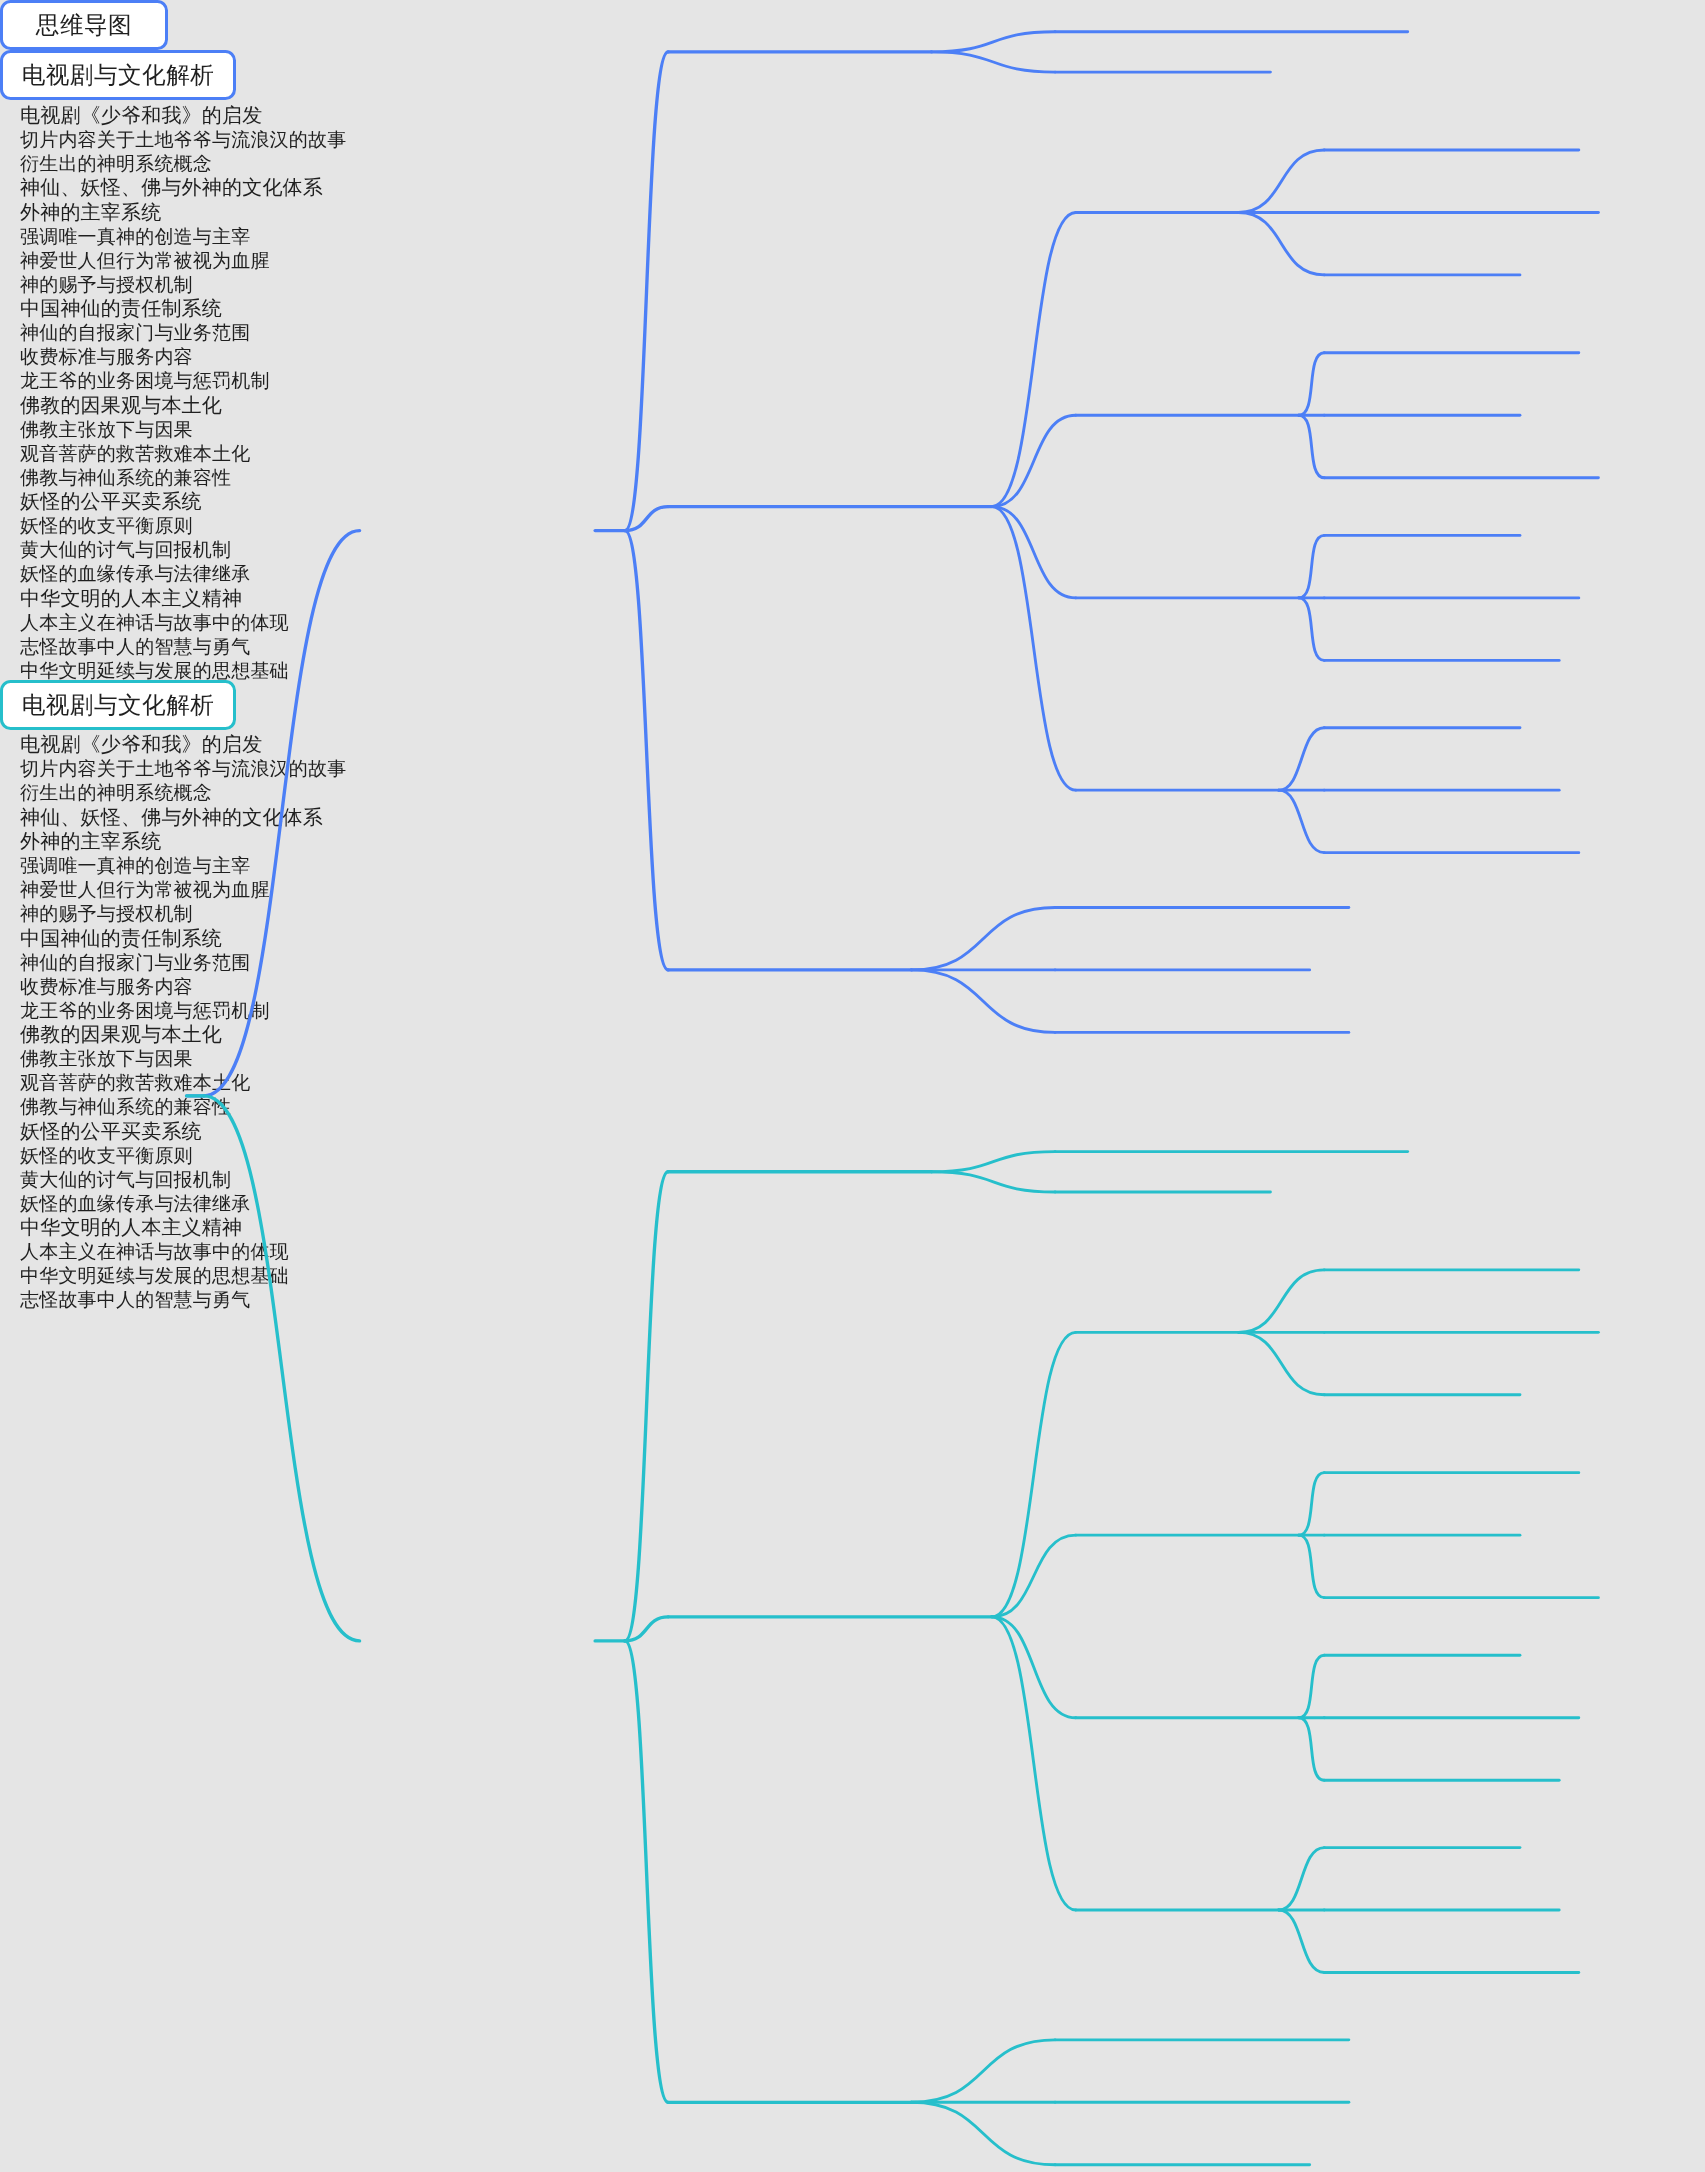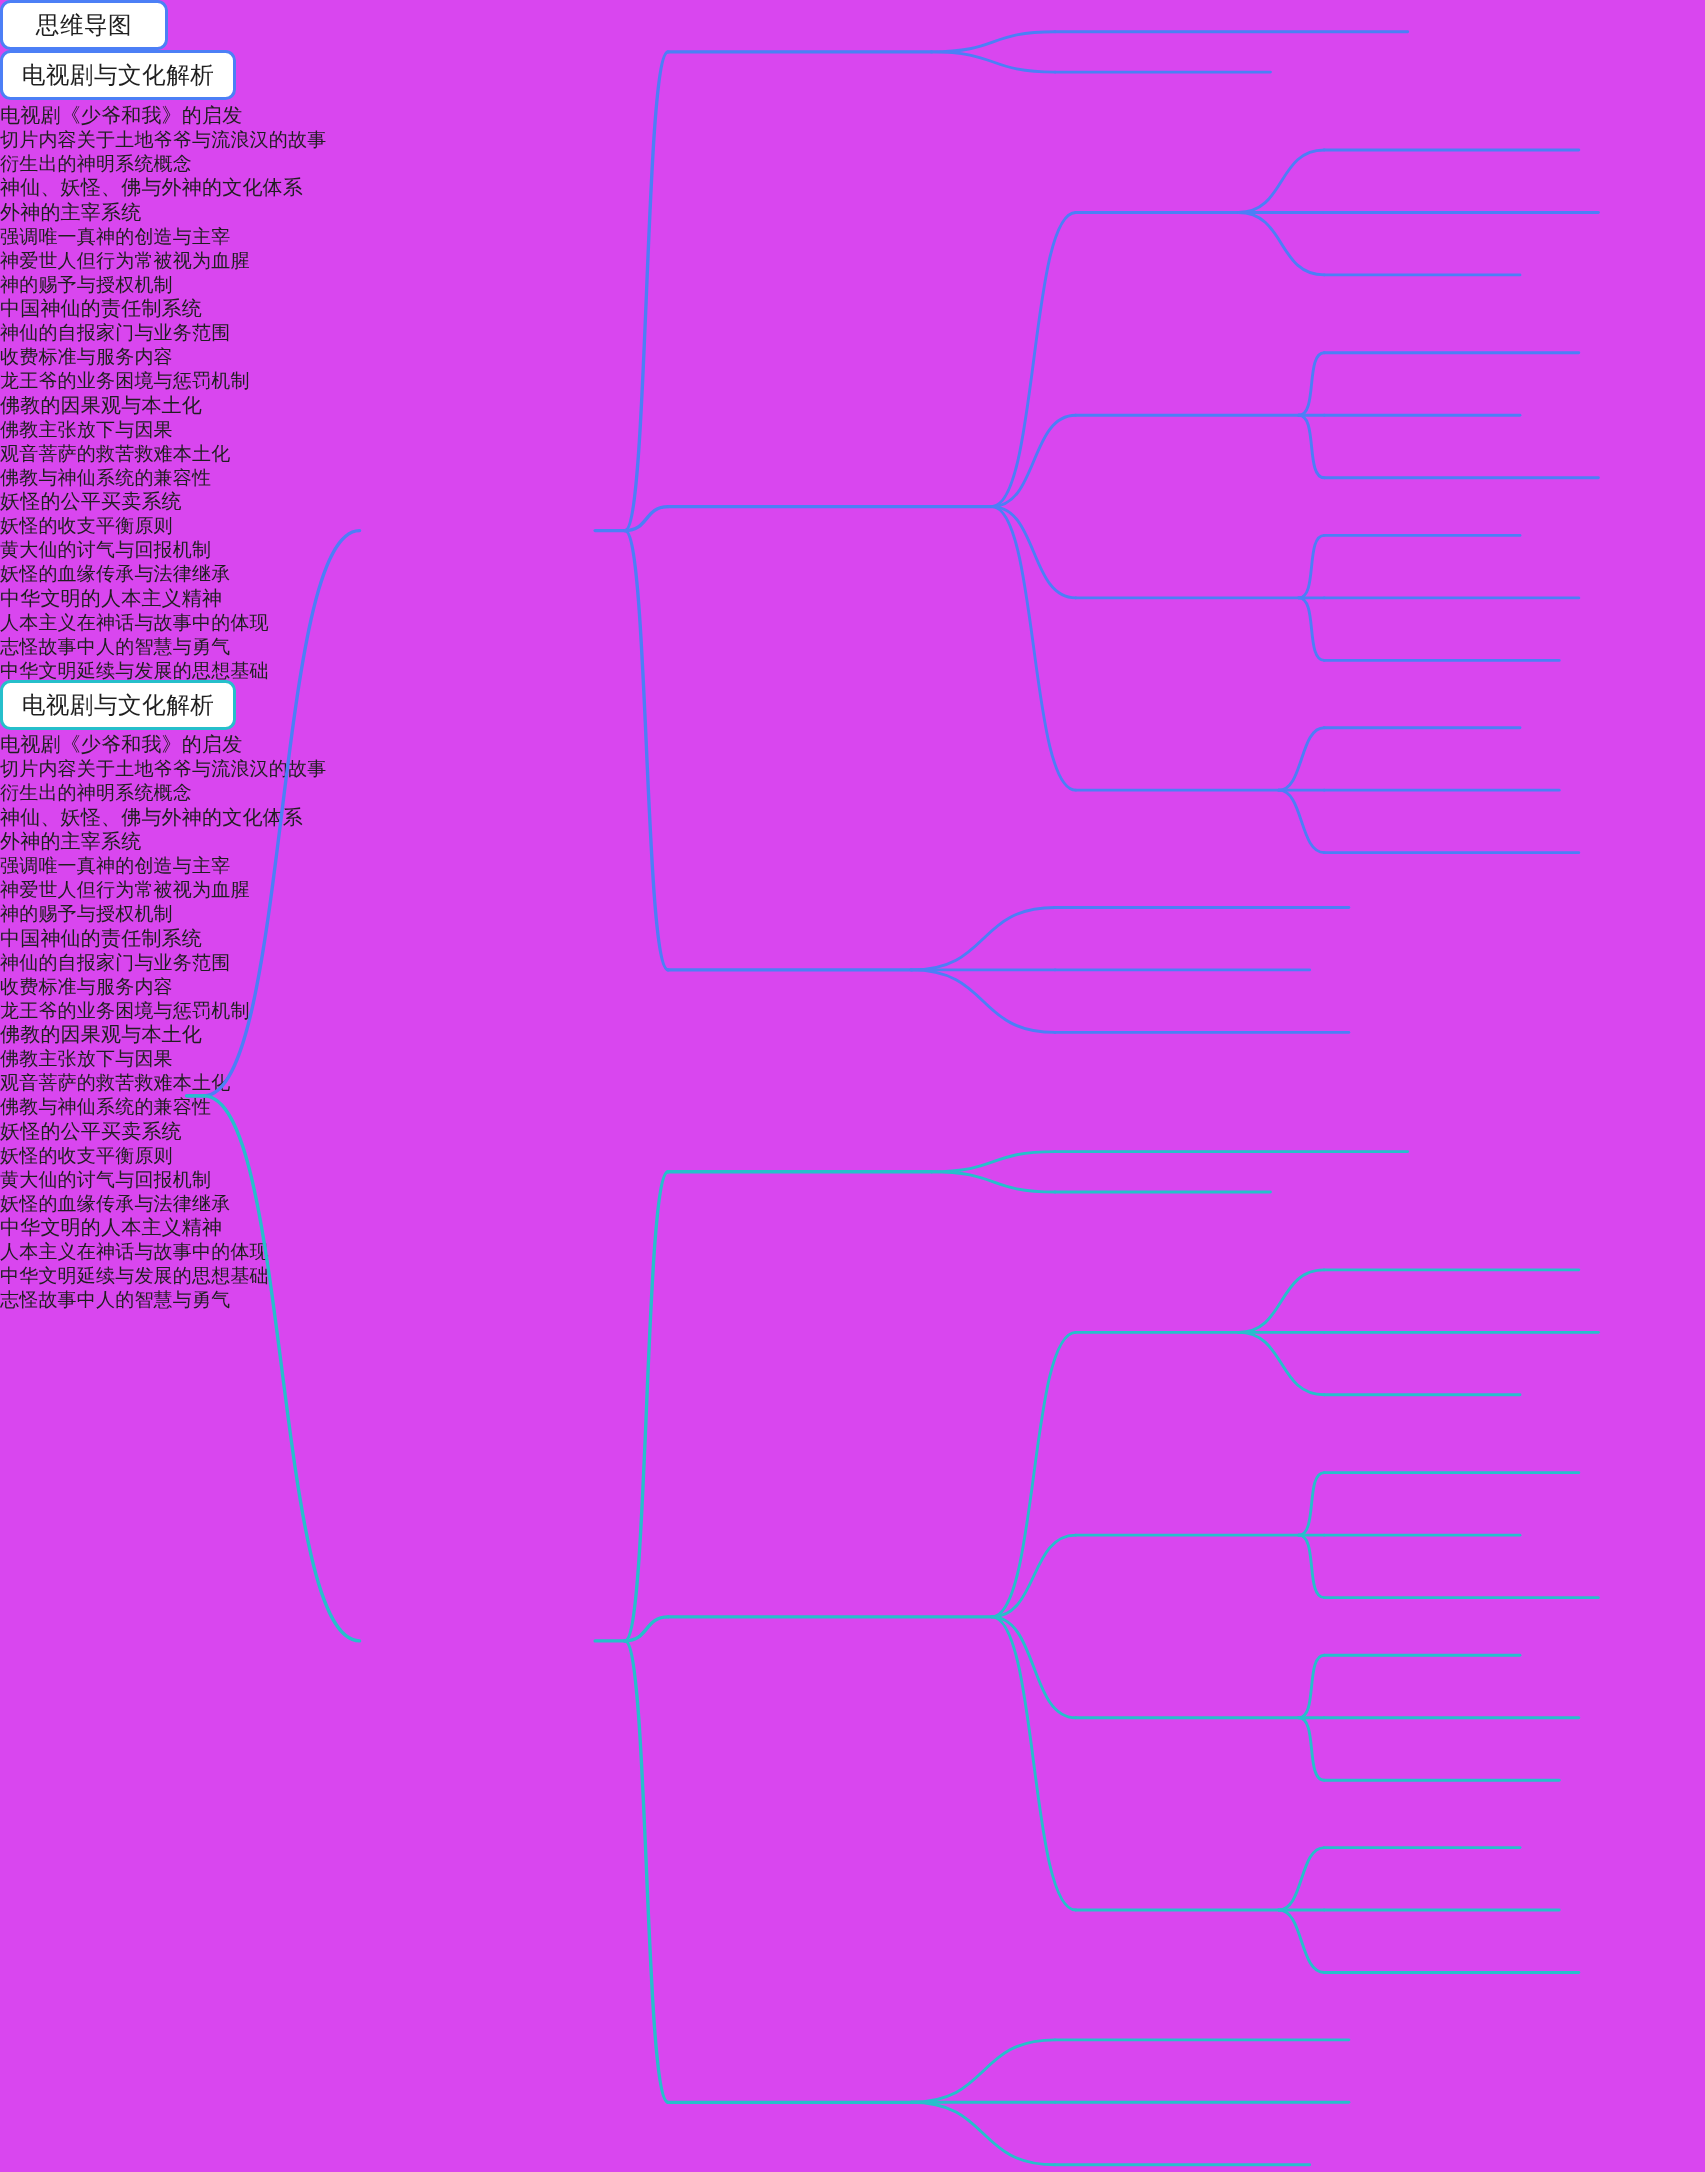--- a/index.html
+++ b/index.html
@@ -1,37 +1,37 @@
 <!DOCTYPE html>
 <html style="font-size:7.7px"><head>
 <meta charset="utf-8">
 <style>
   html,body{margin:0;padding:0;background:#ffffff;}
   body{font-family:"Liberation Sans","DejaVu Sans",sans-serif;}
-  #canvas{position:relative;width:1705px;height:2172px;background:#d946ef;overflow:hidden;}
+  #canvas{position:relative;width:1705px;height:2172px;background:#e5e5e5;overflow:hidden;}
   #links{position:absolute;left:0;top:0;width:1705px;height:2172px;pointer-events:none;}
   
   .boxnode{
     box-sizing:border-box;
     border:3.4px solid #4c7ff6;
     border-radius:10.6px;
     background:#ffffff;
     color:#1f1f1f;
     display:flex;align-items:center;justify-content:center;
     font-size:23.6px;
     letter-spacing:0.5px;
   }
   .boxnode.teal{border-color:#26bfcb;}
   
   .textnode{
     color:#1f1f1f;
     font-size:20px;
     letter-spacing:0.2px;
     line-height:1;
-    display:flex;align-items:flex-end;
+    display:flex;align-items:flex-end;padding-left:20px;
   }
 </style>
 </head>
 <body>
 
 <div id="canvas">
   <svg id="links" viewBox="0 0 3547 4519">
       <path d="M 388 2280 L 424 2280" stroke="#4c7ff6" stroke-width="7" fill="none" stroke-linecap="round"></path>
       <path d="M 424 2280 C 602.2 2280, 569.8 1104, 748 1104" stroke="#4c7ff6" stroke-width="7" fill="none" stroke-linecap="round"></path>
       <path d="M 388 2280 L 424 2280" stroke="#26bfcb" stroke-width="7" fill="none" stroke-linecap="round"></path>

